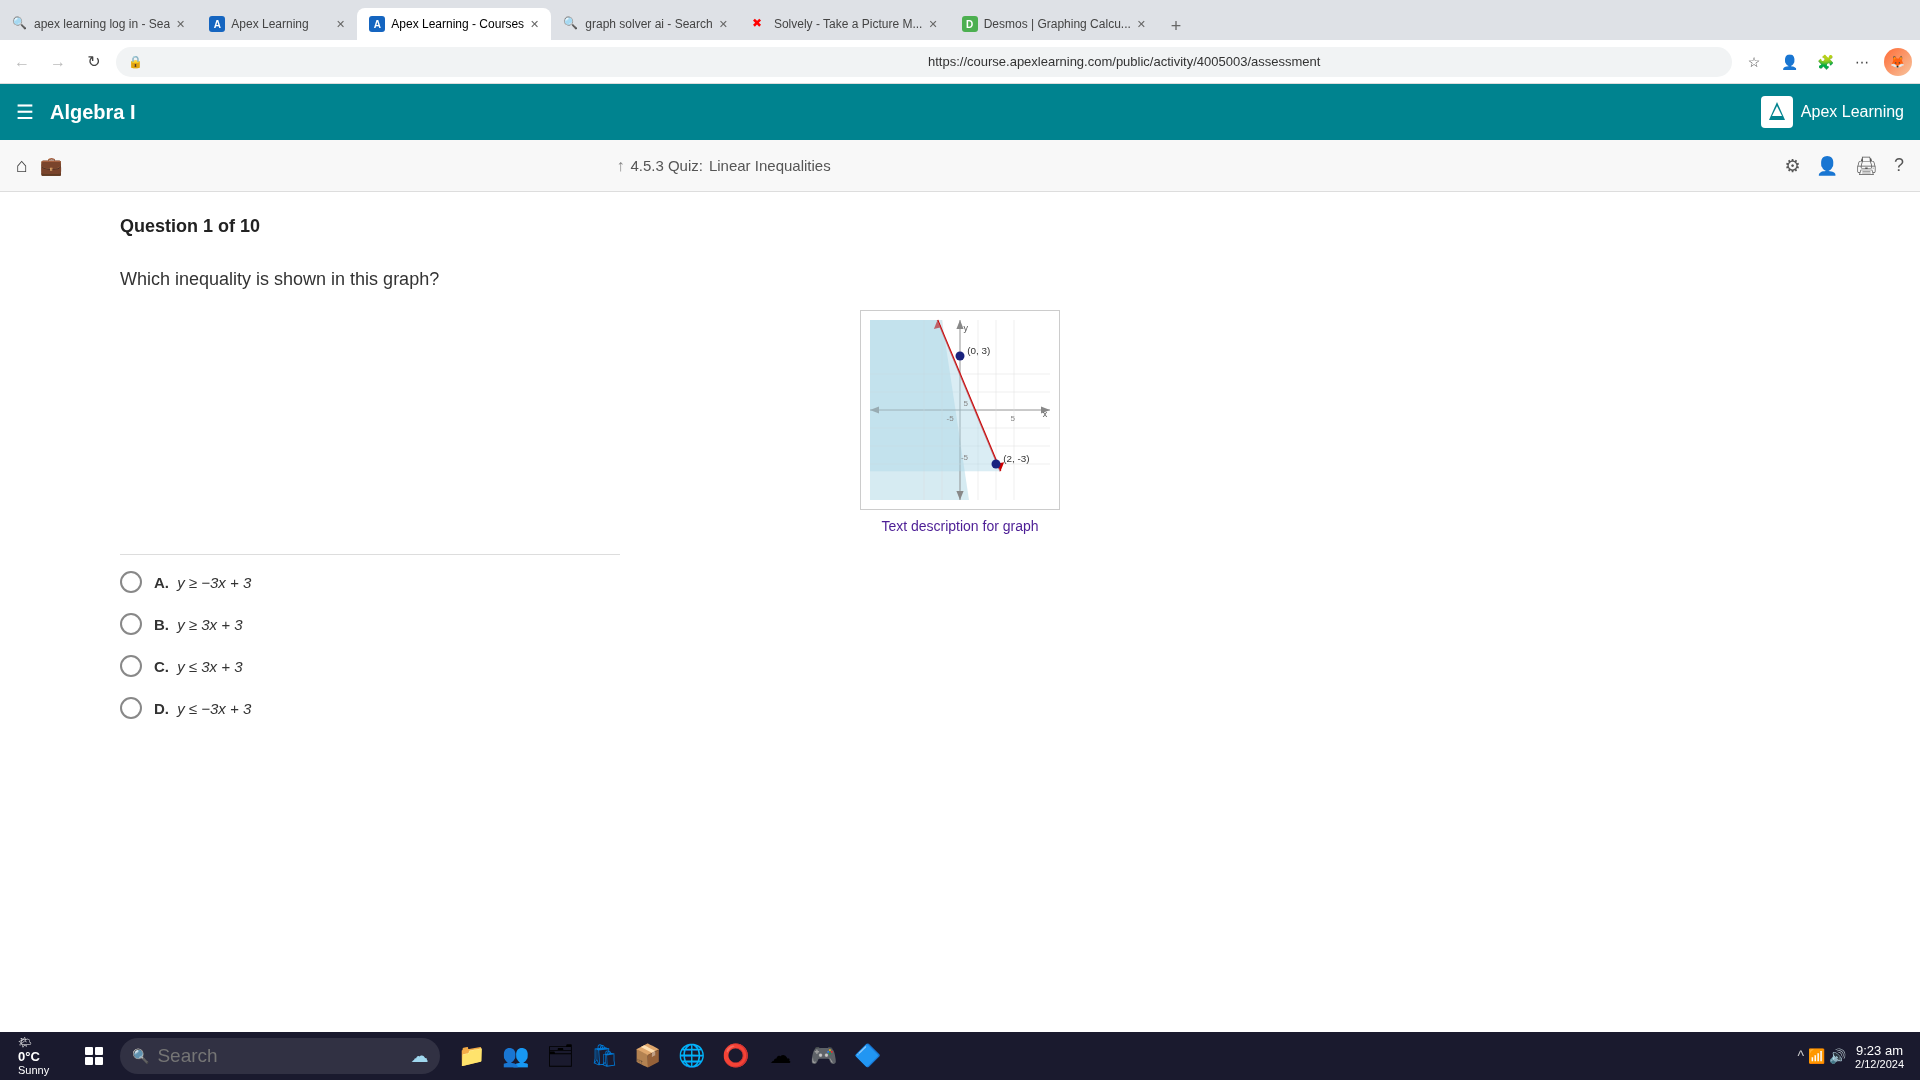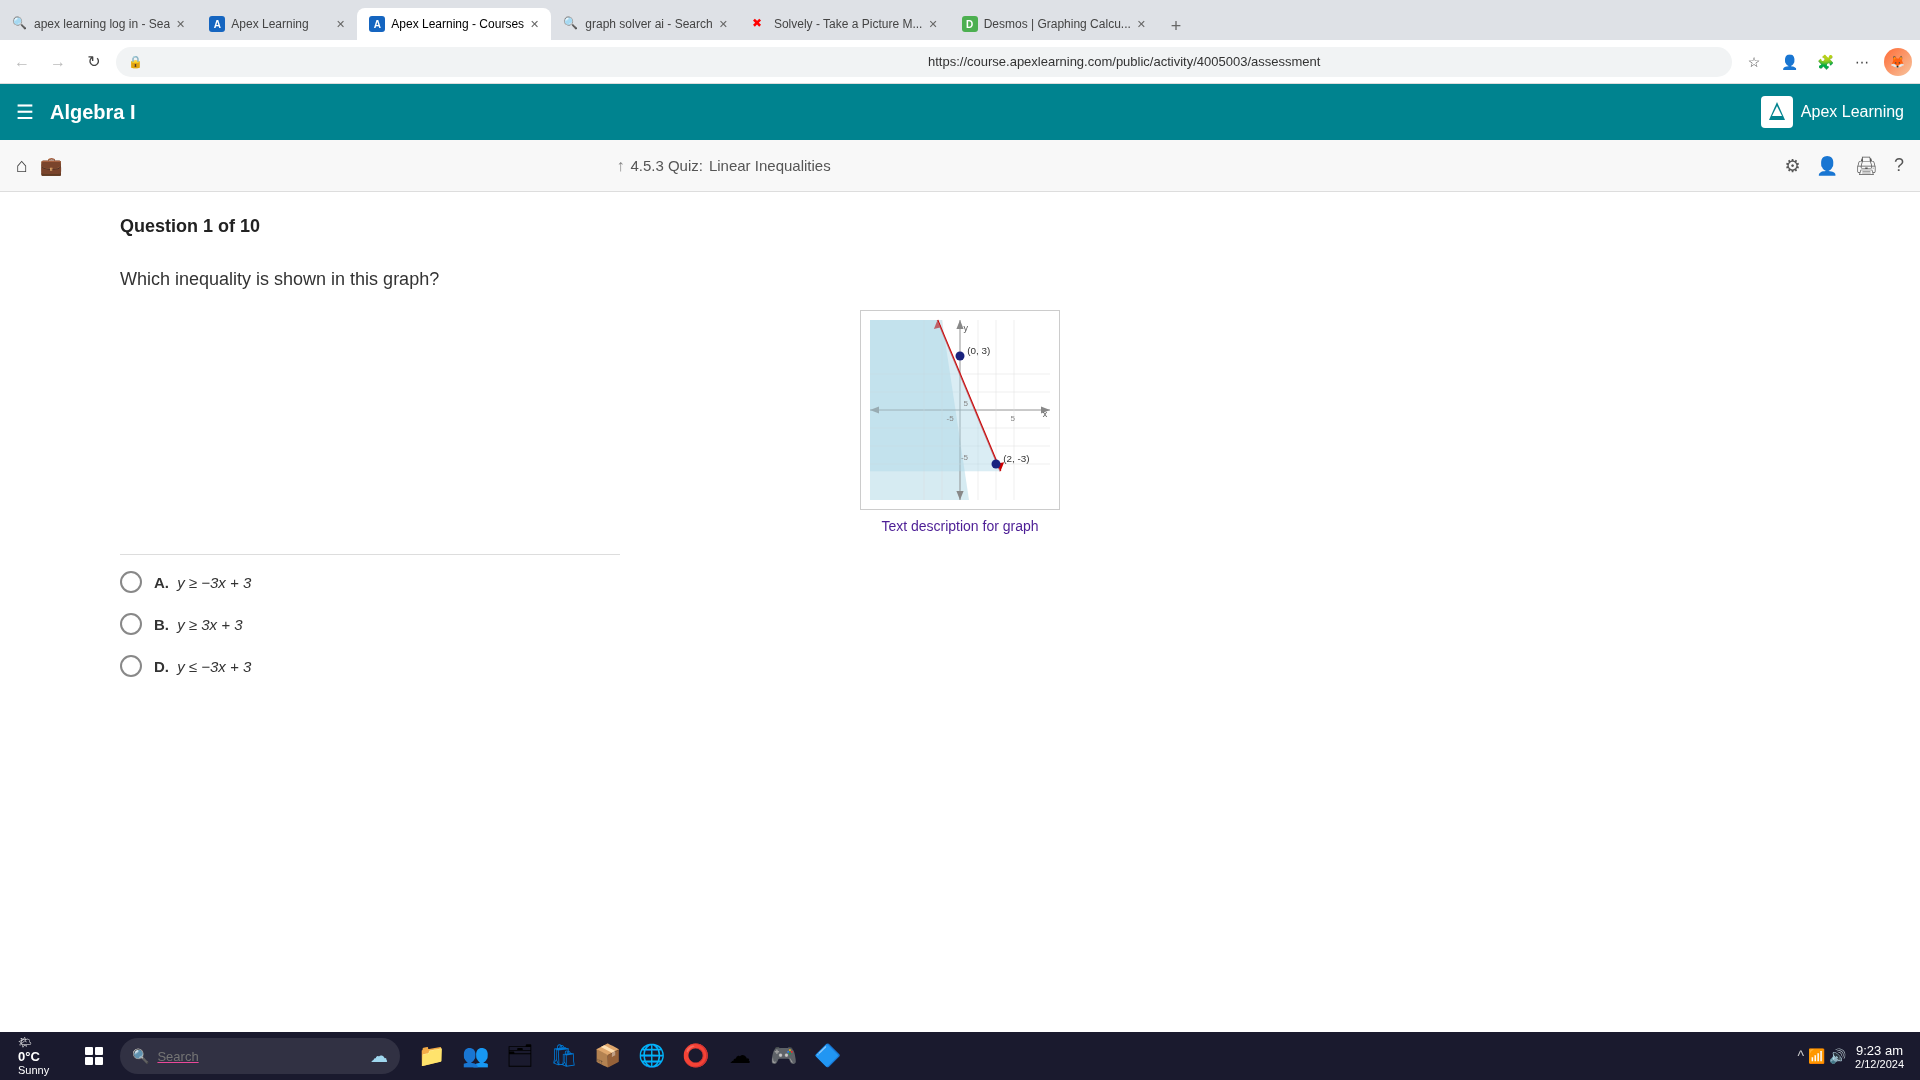--- a/index.html
+++ b/index.html
@@ -62,21 +62,21 @@
     .nav-buttons { display: flex; justify-content: center; padding: 16px; }
     .prev-button { background: #00838f; color: #fff; border: none; padding: 12px 28px; font-size: 15px; border-radius: 4px; cursor: pointer; display: flex; align-items: center; gap: 8px; }
 
     
     .taskbar { position: fixed; bottom: 0; left: 0; width: 1920px; height: 48px; background: #1a1a2e; display: flex; align-items: center; padding: 0 8px; gap: 4px; }
     .taskbar-weather { display: flex; flex-direction: column; padding: 4px 10px; color: #fff; font-size: 11px; min-width: 60px; }
     .taskbar-weather .temp { font-size: 13px; font-weight: bold; }
     .taskbar-start { width: 44px; height: 44px; display: flex; align-items: center; justify-content: center; cursor: pointer; }
     .taskbar-start svg { width: 24px; height: 24px; }
     .taskbar-search { display: flex; align-items: center; background: rgba(255,255,255,0.1); border-radius: 20px; padding: 4px 12px; gap: 8px; min-width: 280px; cursor: pointer; height: 36px; }
-    .taskbar-search input { background: none; border: none; color: #ec4899; font-size: 13px; outline: none; flex: 1; text-decoration: underline; }
+    .taskbar-search input { background: none; border: none; color: #ec4899; font-size: 19px; outline: none; flex: 1; }
     .taskbar-icons { display: flex; align-items: center; gap: 4px; margin-left: 8px; }
     .taskbar-icon { width: 40px; height: 44px; display: flex; align-items: center; justify-content: center; cursor: pointer; }
     .taskbar-icon-emoji { font-size: 22px; }
     .taskbar-right { margin-left: auto; display: flex; align-items: center; gap: 8px; color: #fff; font-size: 12px; padding-right: 8px; }
     .taskbar-time { text-align: center; }
     .taskbar-time .time { font-size: 13px; }
     .taskbar-time .date { font-size: 11px; }
     .taskbar-sys-icons { display: flex; gap: 4px; align-items: center; }
     .sys-icon { font-size: 14px; color: #ccc; cursor: pointer; }
   </style>
@@ -232,20 +232,27 @@
     <div class="answer-option">
       <div class="radio-circle"></div>
       <span class="answer-label">
         <span class="choice-letter">B.</span>
         <span class="math-text"><em>y</em> ≥ 3<em>x</em> + 3</span>
       </span>
     </div>
     <div class="answer-option">
       <div class="radio-circle"></div>
       <span class="answer-label">
+        <span class="choice-letter">C.</span>
+        <span class="math-text"><em>y</em> ≤ 3<em>x</em> + 3</span>
+      </span>
+    </div>
+    <div class="answer-option">
+      <div class="radio-circle"></div>
+      <span class="answer-label">
         <span class="choice-letter">D.</span>
         <span class="math-text"><em>y</em> ≤ −3<em>x</em> + 3</span>
       </span>
     </div>
   </div>
 </div>
 
 <div class="nav-buttons">
   <button class="prev-button">
     <span>←</span>

